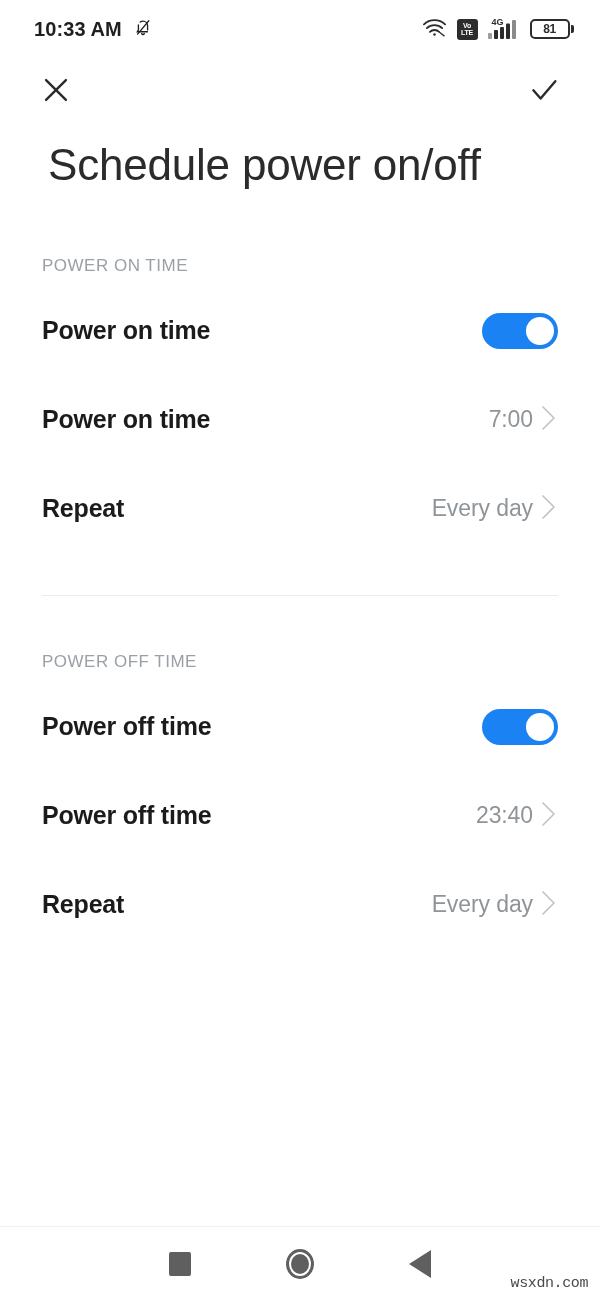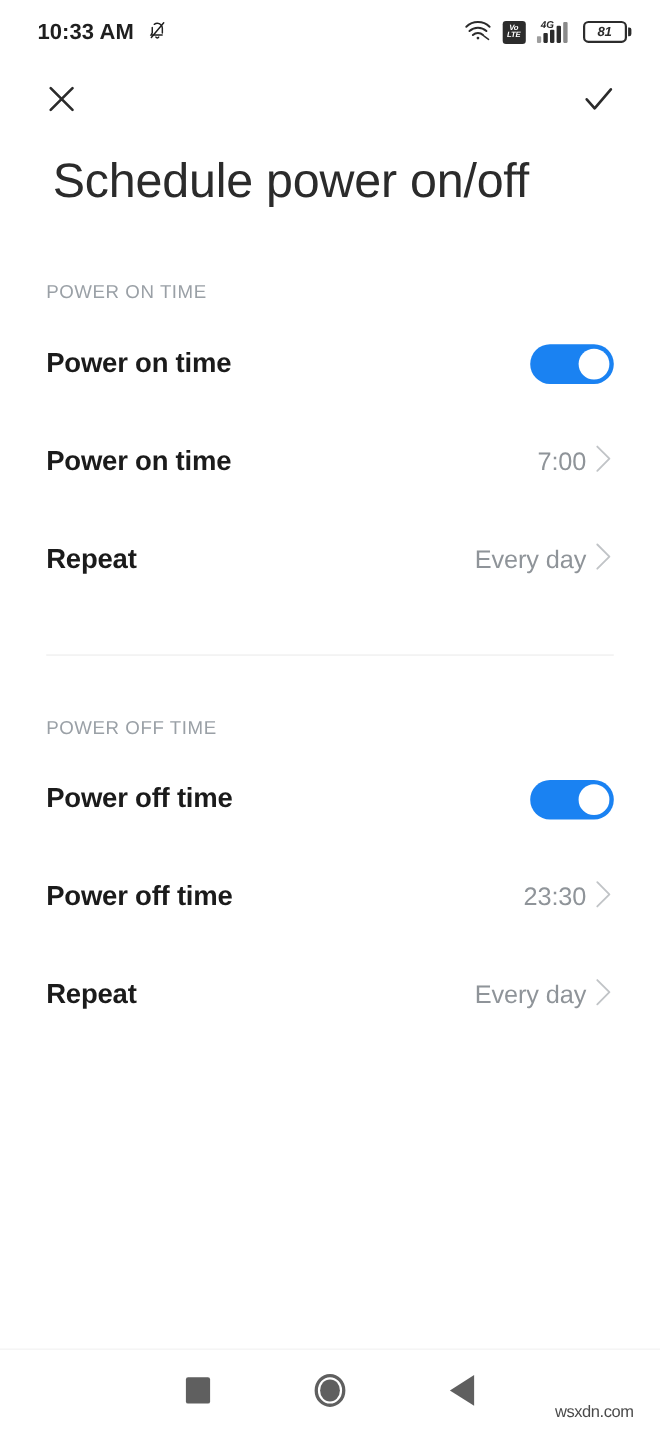--- a/index.html
+++ b/index.html
@@ -34,21 +34,20 @@
   .status-time {
     font-size: 20px;
     font-weight: bold;
     letter-spacing: 0.1px;
     color: #1f1f1f;
   }
   .status-right {
     display: flex;
     align-items: center;
     gap: 10px;
-    font-style: italic;
   }
   .volte-badge {
     width: 21px;
     height: 21px;
     border-radius: 3px;
     background: #2c2c2c;
     color: #ffffff;
     display: flex;
     flex-direction: column;
     align-items: center;
@@ -247,25 +246,25 @@
   .nav-triangle {
     width: 0;
     height: 0;
     border-top: 14px solid transparent;
     border-bottom: 14px solid transparent;
     border-right: 22px solid #5f5f5f;
   }
 
   .watermark {
     position: absolute;
-    right: 24px;
+    right: 12px;
     bottom: 8px;
     font-size: 15px;
     color: #4a4a4a;
-    font-family: Liberation Sans, sans-serif;
+    font-family: Liberation Mono, monospace;
     letter-spacing: -0.4px;
   }
 </style>
 </head>
 <body>
 
 <div class="status-bar">
   <div class="status-left">
     <div class="status-time">10:33 AM</div>
     <span>
@@ -369,21 +368,21 @@
 <div class="row">
   <div class="row-label">Power off time</div>
   <div class="toggle on" style="background:#1a82f2">
     <div class="toggle-knob"></div>
   </div>
 </div>
 
 <div class="row">
   <div class="row-label">Power off time</div>
   <div class="row-right">
-    <div class="row-value">23:30</div>
+    <div class="row-value">23:40</div>
     <span class="chevron">
       <svg width="18" height="30" viewBox="0 0 18 30" fill="none" stroke="#c1c4c7" stroke-width="1.7" stroke-linecap="round" stroke-linejoin="round">
         <path d="M3 4 14 15 3 26"></path>
       </svg>
     </span>
   </div>
 </div>
 
 <div class="row">
   <div class="row-label">Repeat</div>

